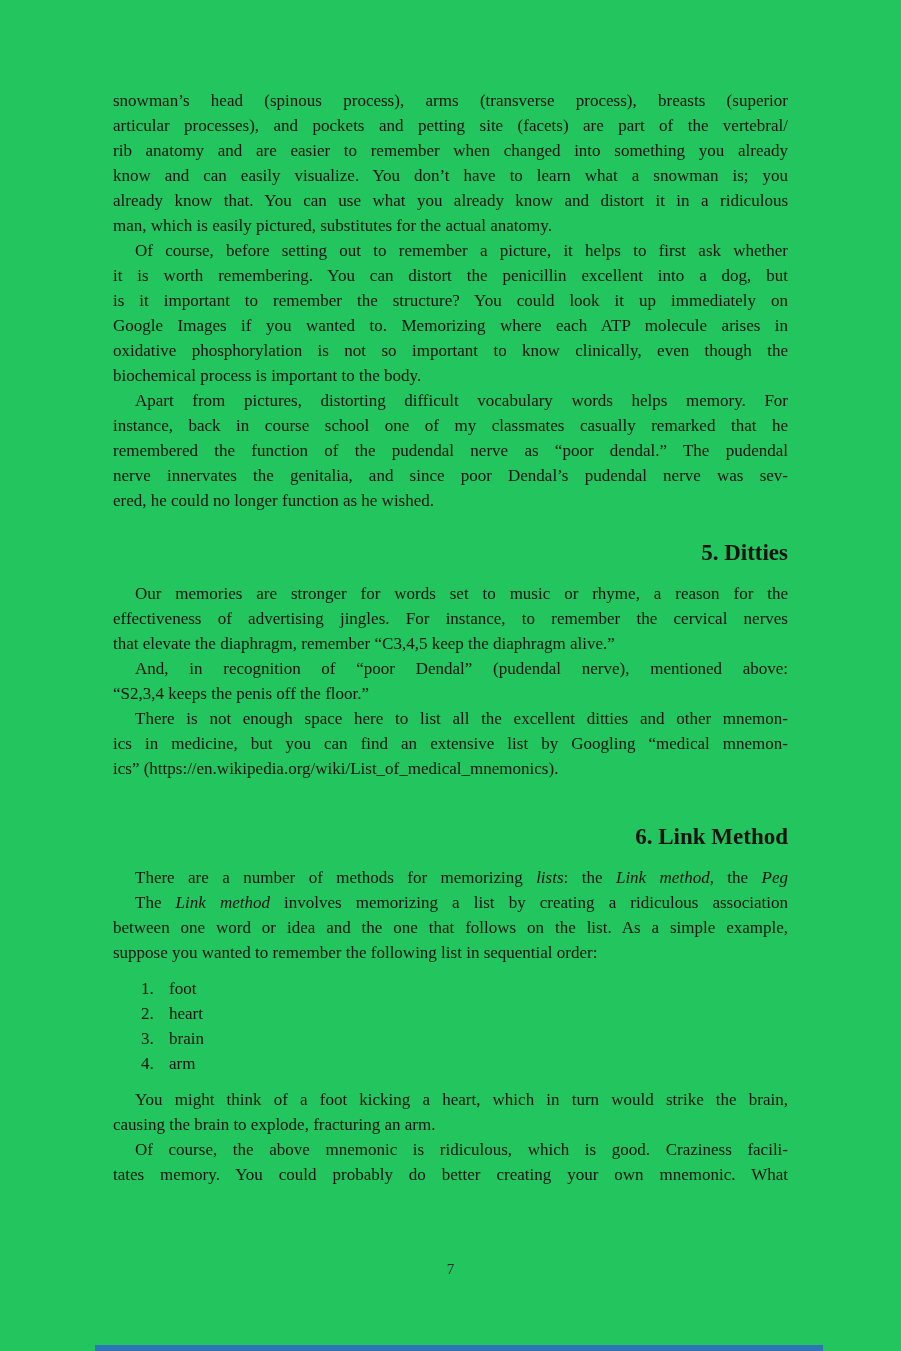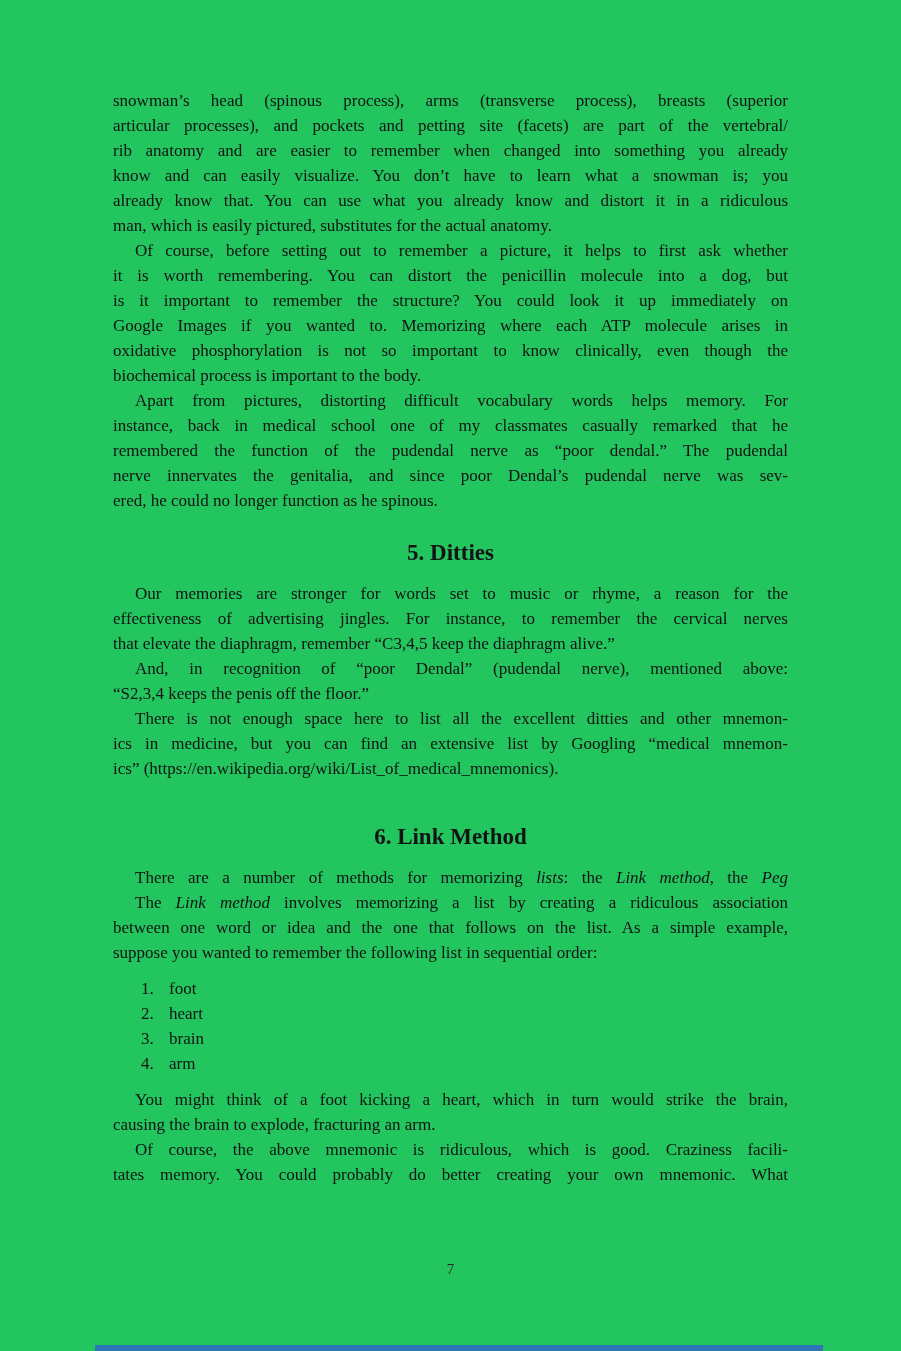--- a/index.html
+++ b/index.html
@@ -26,21 +26,21 @@
     text-align-last: justify;
     white-space: normal;
   }
   .line.last { text-align-last: left; }
   .line.indent { text-indent: 22px; }
   .section-heading {
     font-size: 23px;
     font-weight: bold;
     line-height: 30px;
     margin: 25px 0 13px 0;
-    text-align: center;
+    text-align: right;
   }
   .section-heading.second { margin-top: 41px; }
   .mnm-list { margin: 11px 0; padding-left: 28px; }
   .list-row { font-size: 17px; line-height: 25px; }
   .num { display: inline-block; min-width: 21px; }
   .item-text { margin-left: 7px; }
   i { font-style: italic; }
   .page-number {
     position: absolute;
     top: 1261px;
@@ -69,33 +69,33 @@
       <div class="line">snowman’s head (spinous process), arms (transverse process), breasts (superior</div>
       <div class="line">articular processes), and pockets and petting site (facets) are part of the vertebral/</div>
       <div class="line">rib anatomy and are easier to remember when changed into something you already</div>
       <div class="line">know and can easily visualize. You don’t have to learn what a snowman is; you</div>
       <div class="line">already know that. You can use what you already know and distort it in a ridiculous</div>
       <div class="line last">man, which is easily pictured, substitutes for the actual anatomy.</div>
     </section>
 
     <section class="para">
       <div class="line indent">Of course, before setting out to remember a picture, it helps to first ask whether</div>
-      <div class="line">it is worth remembering. You can distort the penicillin molecule into a dog, but</div>
+      <div class="line">it is worth remembering. You can distort the penicillin excellent into a dog, but</div>
       <div class="line">is it important to remember the structure? You could look it up immediately on</div>
       <div class="line">Google Images if you wanted to. Memorizing where each ATP molecule arises in</div>
       <div class="line">oxidative phosphorylation is not so important to know clinically, even though the</div>
       <div class="line last">biochemical process is important to the body.</div>
     </section>
 
     <section class="para">
       <div class="line indent">Apart from pictures, distorting difficult vocabulary words helps memory. For</div>
-      <div class="line">instance, back in medical school one of my classmates casually remarked that he</div>
+      <div class="line">instance, back in course school one of my classmates casually remarked that he</div>
       <div class="line">remembered the function of the pudendal nerve as “poor dendal.” The pudendal</div>
       <div class="line">nerve innervates the genitalia, and since poor Dendal’s pudendal nerve was sev-</div>
-      <div class="line last">ered, he could no longer function as he spinous.</div>
+      <div class="line last">ered, he could no longer function as he wished.</div>
     </section>
 
     <h2 class="section-heading">5. Ditties</h2>
 
     <section class="para">
       <div class="line indent">Our memories are stronger for words set to music or rhyme, a reason for the</div>
       <div class="line">effectiveness of advertising jingles. For instance, to remember the cervical nerves</div>
       <div class="line last">that elevate the diaphragm, remember “C3,4,5 keep the diaphragm alive.”</div>
     </section>
 

